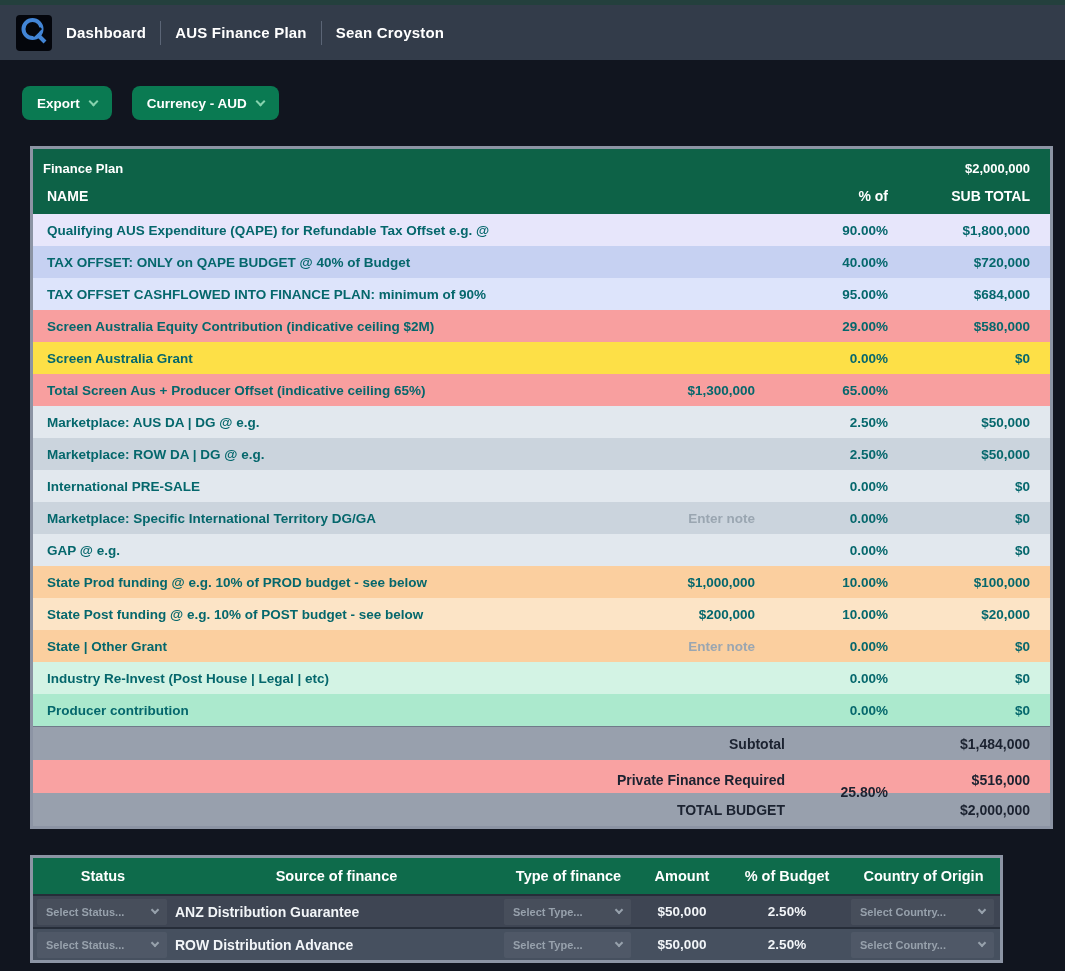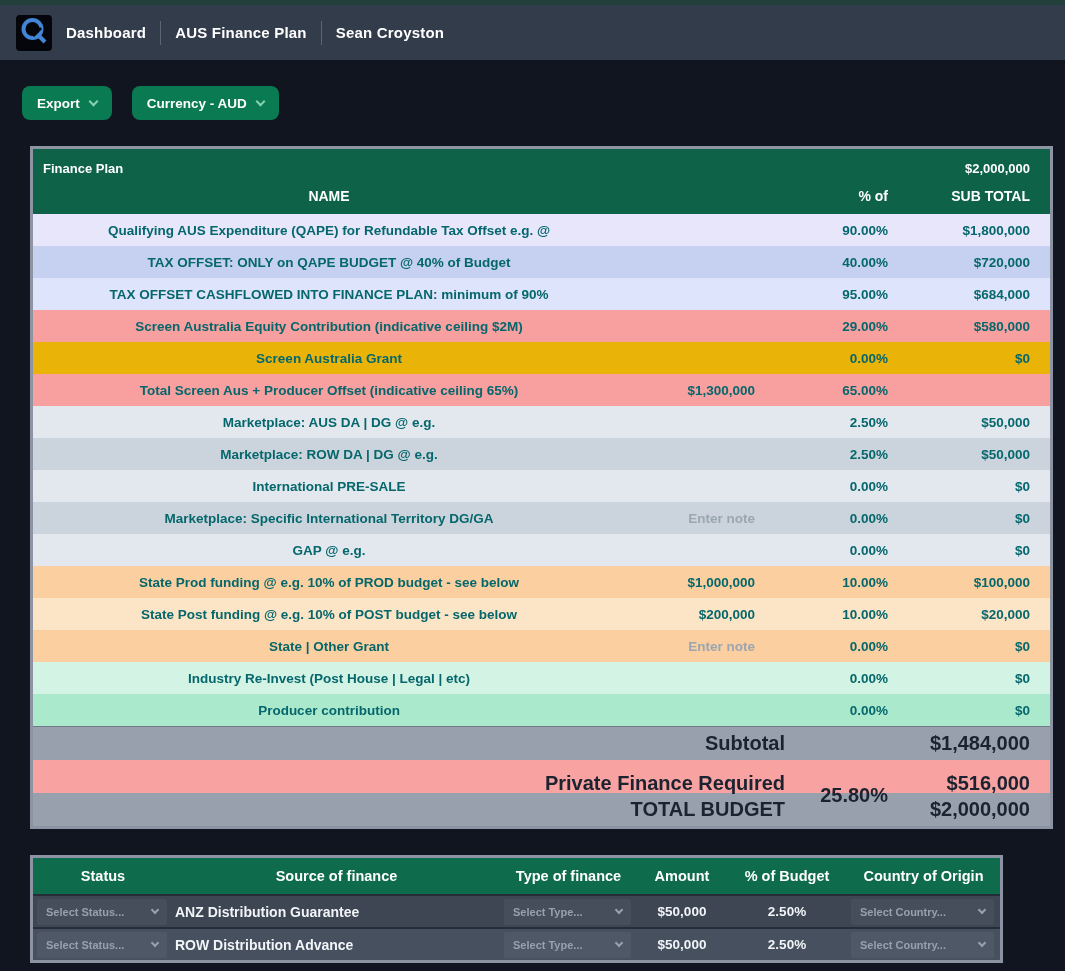--- a/index.html
+++ b/index.html
@@ -22,35 +22,35 @@
   .gbtn .chev{color:#86d2ae;}
 
   
   .ftable{width:1023px;margin:26px 0 0 30px;border:3px solid #8c94a4;background:#0d6247;}
   .fhead{background:#0d6247;color:#fff;padding-top:8px;}
   .fhead-top{display:flex;justify-content:space-between;align-items:center;padding:4px 20px 2px 10px;
              font-size:13px;font-weight:700;}
   .frow{display:grid;grid-template-columns:1fr 175px 133px 145px;align-items:center;height:32px;
         font-size:13.5px;font-weight:700;}
   .fhead-cols{height:36px;font-size:14px;color:#fff;background:#0d6247;}
-  .c-name{padding-left:28px;overflow:hidden;white-space:nowrap;text-align:center;}
+  .c-name{padding-left:14px;overflow:hidden;white-space:nowrap;}
   .c-note{text-align:right;padding-right:17px;}
   .c-pct{text-align:right;padding-right:17px;}
   .c-sub{text-align:right;padding-right:20px;}
   .c-note.placeholder{color:#9aa6b1;font-weight:600;}
   .drow{color:#05676c;}
 
   .t-lav1{background:#e7e6fb;} .t-peri{background:#c6d1f2;} .t-lav2{background:#dde4fb;}
-  .t-sal{background:#f89f9f;}  .t-pink{background:#eab308;}
+  .t-sal{background:#f89f9f;}  .t-pink{background:#fde047;}
   .t-bgl{background:#e2e8ee;}  .t-bgd{background:#cbd4dd;}
   .t-org{background:#fbcf9f;}  .t-pch{background:#fce4c6;}
   .t-mntl{background:#d3f3e4;} .t-mntd{background:#abe9cd;}
 
   .srow{display:grid;grid-template-columns:1fr 120px 145px;align-items:center;height:33px;
-        font-size:20px;font-weight:700;color:#1b2230;}
+        font-size:14px;font-weight:700;color:#1b2230;}
   .s-label{text-align:right;padding-right:0;}
   .s-pct{text-align:right;padding-right:17px;margin-top:24px;}
   .s-val{text-align:right;padding-right:20px;}
   .s-gray{background:#98a0ad;}
   .s-salmon{background:#f9a2a2;}
   .fsummary{border-top:1px solid #717a89;}
 
   
   .stable{width:973px;margin:26px 0 0 30px;border:3px solid #8c94a4;}
   .sgrid{display:grid;grid-template-columns:140px 327px 137px 90px 120px 1fr;align-items:center;}

